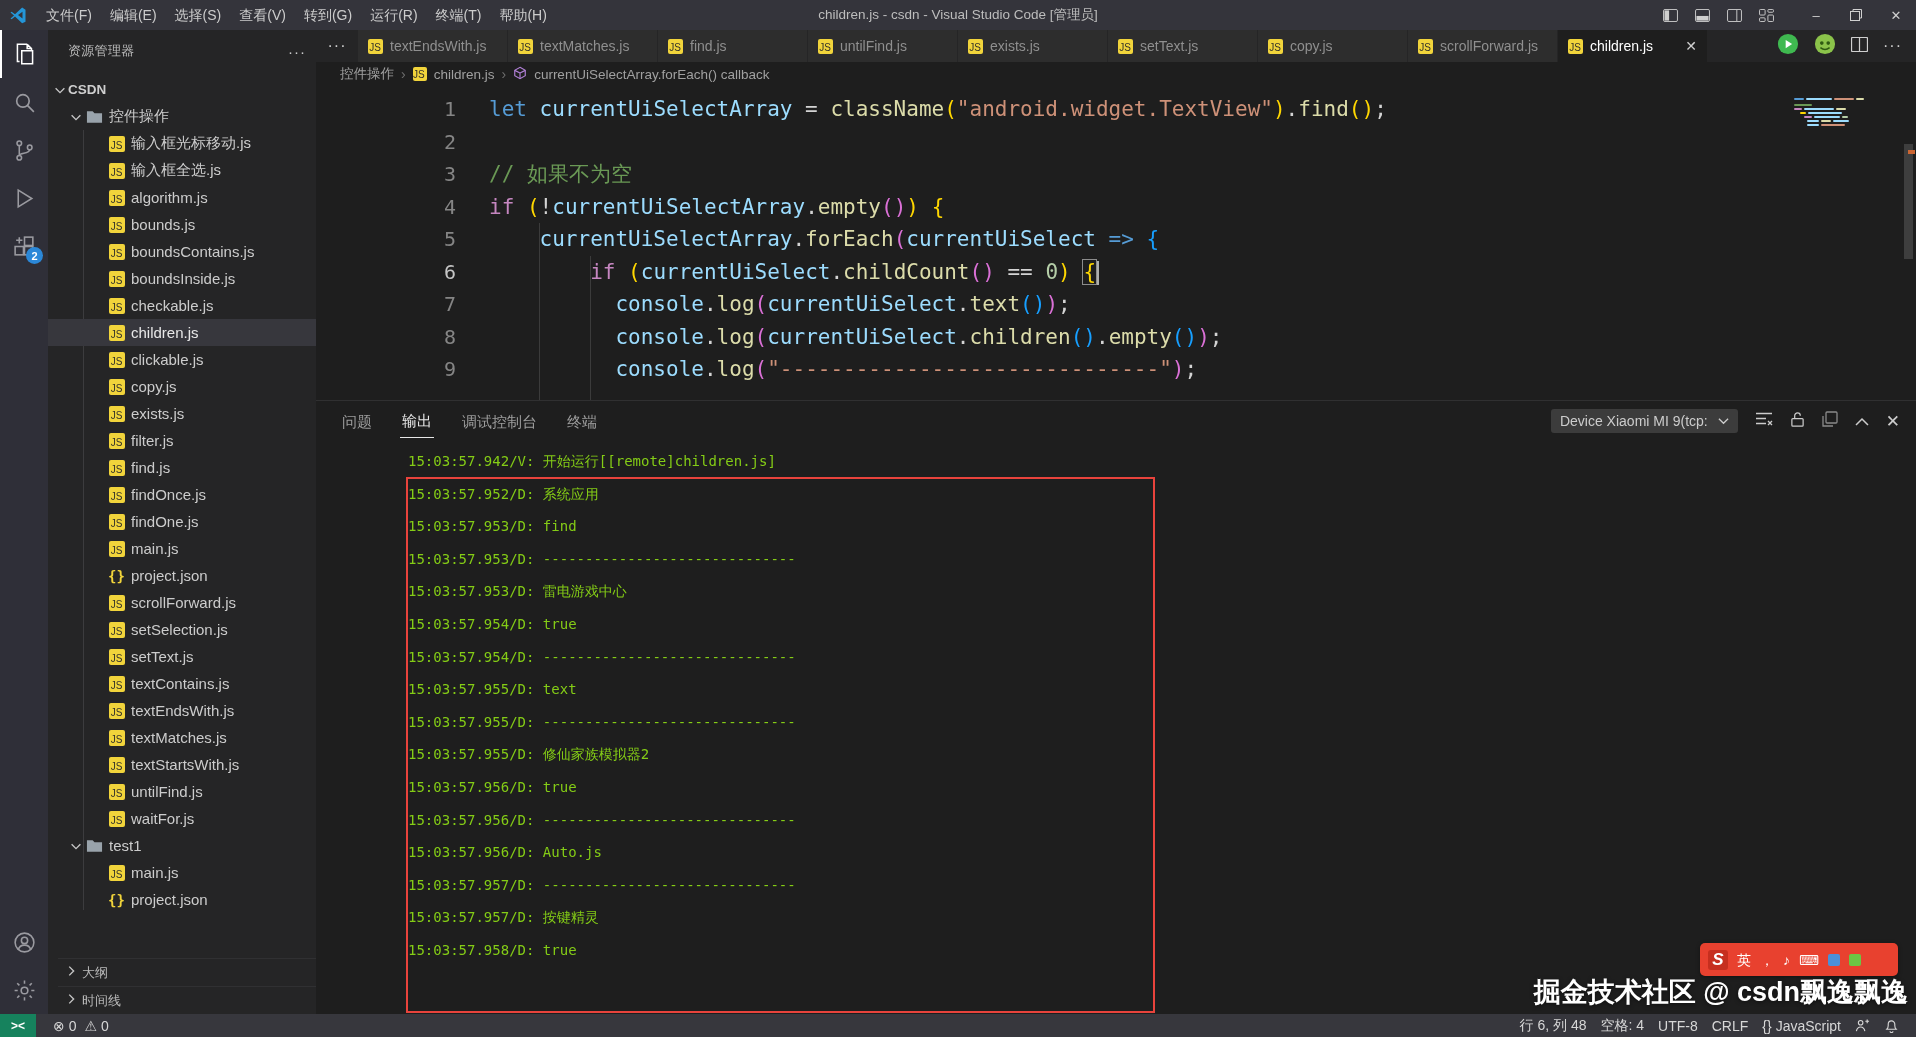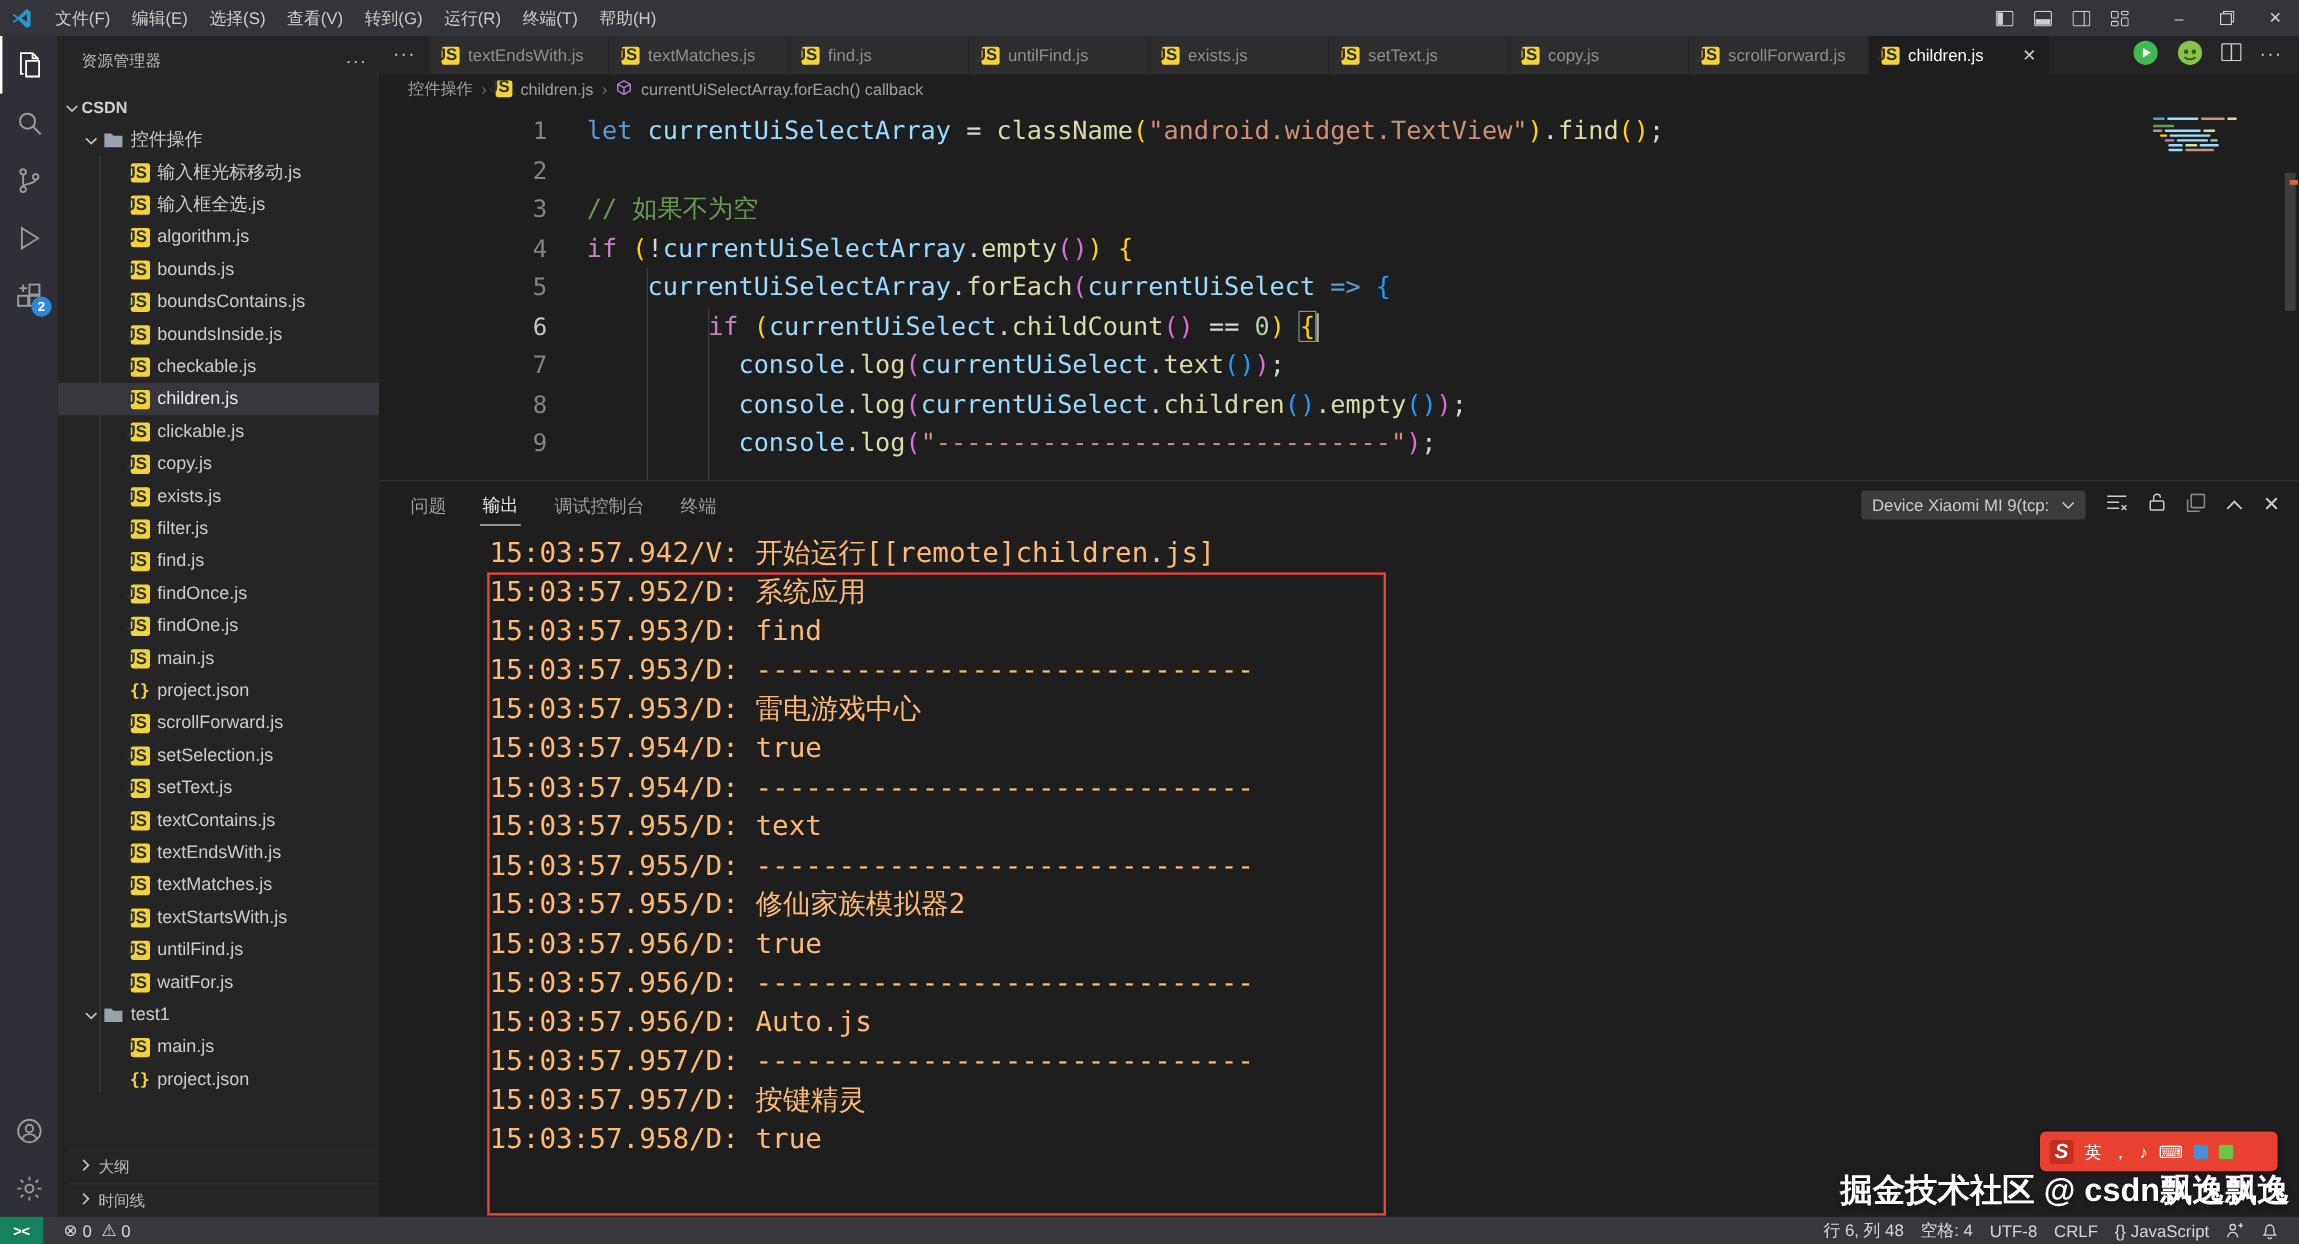--- a/index.html
+++ b/index.html
@@ -38,21 +38,21 @@
   .sb-header { height:42px; display:flex; align-items:center; padding:0 10px 0 20px;
     font-size:13px; color:#bbbbbb; letter-spacing:.3px; }
   .sb-header-more { margin-left:auto; color:#cccccc; font-size:15px; letter-spacing:1px; }
   .tree { position:absolute; top:46px; left:0; right:0; }
   .tree-row { height:27px; display:flex; align-items:center; white-space:nowrap; cursor:default; }
   .tree-row.selected { background:#37373d; color:#e8e8e8; }
   .tree-row .chev { width:16px; display:flex; justify-content:center; color:#c5c5c5; flex:none; }
   .tree-row .ficon { width:17px; height:17px; margin:0 6px 0 2px; flex:none; display:flex;
     align-items:center; justify-content:center; }
   .jsbox { width:16px; height:16px; background:#f1d43b; border-radius:2px; color:#32312a;
-    font-size:14px; font-weight:bold; display:flex; align-items:flex-end; justify-content:flex-end;
+    font-size:10px; font-weight:normal; display:flex; align-items:flex-end; justify-content:flex-end;
     padding:1px 2px; font-family:"Liberation Sans",sans-serif; }
   .jsonbraces { color:#f1d43b; font-weight:bold; font-size:14px; font-family:"DejaVu Sans Mono",monospace; }
   .root-label { font-weight:bold; font-size:13.5px; color:#cfcfcf; }
   .indent-guide { position:absolute; left:35px; width:1px; background:#3c3c3e; }
   .sb-bottom { position:absolute; bottom:0; left:10px; right:0; }
   .sb-section { height:28px; border-top:1px solid #303032; display:flex; align-items:center;
     padding-left:6px; font-size:13px; color:#bbbbbb; gap:4px; }
 
   
   .editor-col { flex:1; display:flex; flex-direction:column; background:#1e1e1e; position:relative; min-width:0; }
@@ -93,22 +93,22 @@
   .ruler-tick { position:absolute; right:1px; width:7px; height:4px; background:#cc6633; }
 
   
   .panel { flex:1; display:flex; flex-direction:column; border-top:1px solid #303031; min-height:0; }
   .panel-header { height:40px; display:flex; align-items:center; padding:0 16px 0 24px; flex:none; }
   .panel-tab { margin-right:26px; font-size:15px; color:#9d9d9d; padding:8px 2px 6px; cursor:default; }
   .panel-tab.active { color:#e7e7e7; border-bottom:1px solid #e7e7e7; }
   .panel-right { margin-left:auto; display:flex; align-items:center; gap:17px; color:#cccccc; }
   .device-select { background:#3c3c3c; color:#cccccc; font-size:14px; padding:4px 9px;
     border-radius:3px; display:flex; gap:10px; align-items:center; }
-  .panel-content { flex:1; overflow:hidden; font-family:"DejaVu Sans Mono",monospace; font-size:23px;
-    color:#fdba74; padding:4px 0 0 92px; }
+  .panel-content { flex:1; overflow:hidden; font-family:"DejaVu Sans Mono",monospace; font-size:14px;
+    color:#84cc16; padding:4px 0 0 92px; }
   .output-line { height:32.6px; line-height:32.6px; white-space:pre; }
 
   
   .statusbar { height:23px; background:#37373d; display:flex; align-items:center;
     color:#d7d7d7; font-size:14px; position:relative; z-index:5; }
   .remote-tile { width:36px; height:23px; background:#16825d; color:#ffffff; display:flex;
     align-items:center; justify-content:center; font-size:12px; font-weight:bold; margin-right:10px; }
   .sb-item { display:flex; align-items:center; gap:4px; padding:0 7px; height:23px; }
   .sb-right { margin-left:auto; display:flex; align-items:center; padding-right:10px; }
 
@@ -138,20 +138,21 @@
     <div id="menubar" style="display:flex;">
         <span class="menu-item">文件(F)</span>
         <span class="menu-item">编辑(E)</span>
         <span class="menu-item">选择(S)</span>
         <span class="menu-item">查看(V)</span>
         <span class="menu-item">转到(G)</span>
         <span class="menu-item">运行(R)</span>
         <span class="menu-item">终端(T)</span>
         <span class="menu-item">帮助(H)</span>
       </div>
+    <div class="titlebar-title">children.js - csdn - Visual Studio Code [管理员]</div>
     <div class="win-right">
       <div class="layout-icons">
         <span>
             <svg width="15" height="13" viewBox="0 0 16 14">
               <rect x="0.5" y="0.5" width="15" height="13" rx="1.5" fill="none" stroke="#cfcfcf"></rect>
               <rect x="1.5" y="1.5" width="5" height="11" fill="#cfcfcf"></rect>
             </svg>
           </span>
         <span>
             <svg width="15" height="13" viewBox="0 0 16 14">

